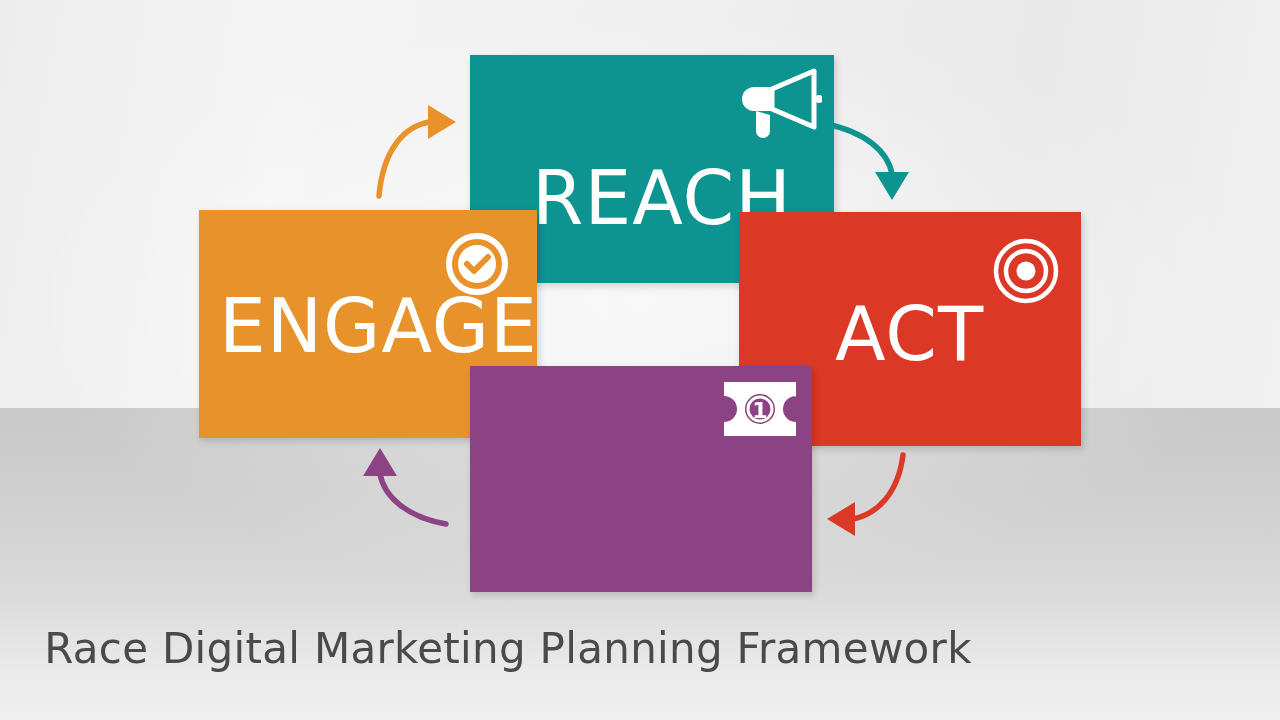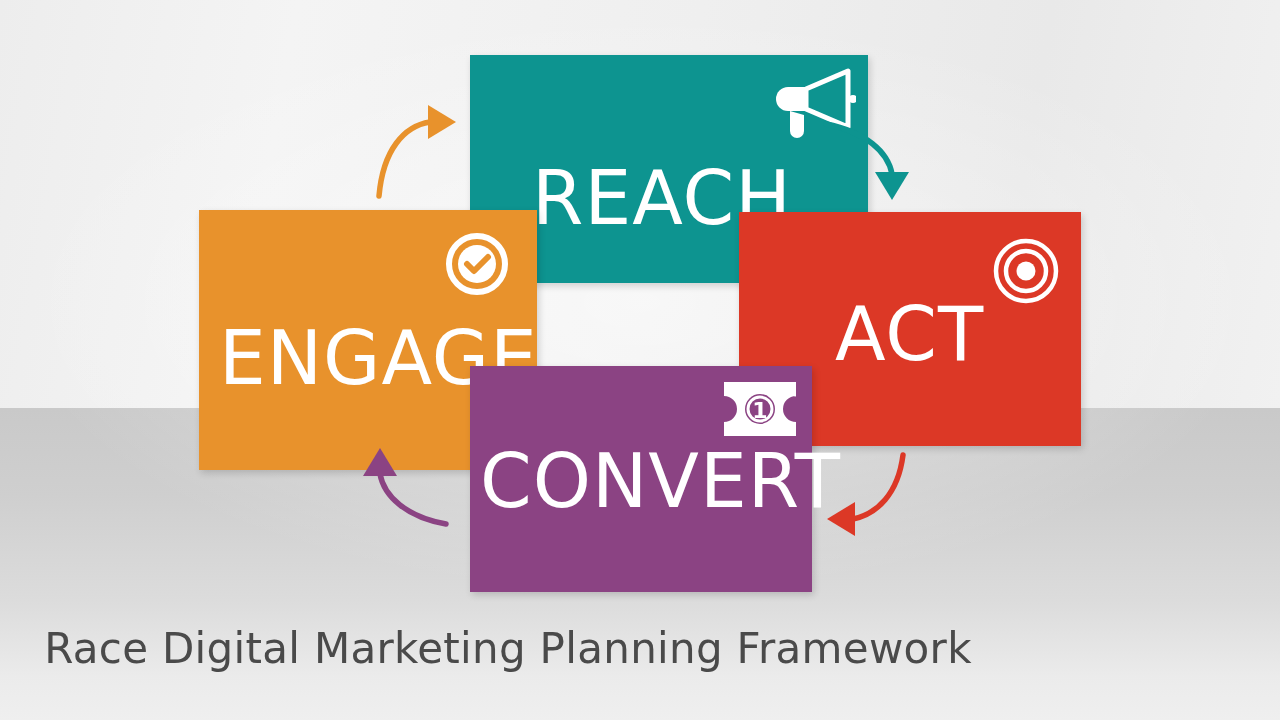--- a/index.html
+++ b/index.html
@@ -62,33 +62,33 @@
     line-height: 1;
   }
   .race-icon {
     position: absolute;
     pointer-events: none;
   }
 
   
   #box-reach {
     left: 470px; top: 55px;
-    width: 398px; height: 228px;
+    width: 364px; height: 228px;
     background: #0d9490;
     z-index: 3;
   }
   #box-reach .race-label {
     left: 62px; bottom: 48px;
     font-size: 74px;
   }
 
   
   #box-engage {
     left: 199px; top: 210px;
-    width: 338px; height: 260px;
+    width: 338px; height: 228px;
     background: #e8922c;
     z-index: 5;
   }
   #box-engage .race-label {
     left: 20px; bottom: 75px;
     font-size: 74px;
   }
 
   
   #box-act {
@@ -178,21 +178,20 @@
     <span class="race-label">ENGAGE</span>
     <svg class="race-icon" id="icon-check" viewBox="0 0 64 64">
       <circle cx="32" cy="32" r="28" fill="none" stroke="#ffffff" stroke-width="6"></circle>
       <circle cx="32" cy="32" r="19" fill="#ffffff"></circle>
       <path d="M22 32 L29 39 L43 25" fill="none" stroke="#e8922c" stroke-width="6" stroke-linecap="round" stroke-linejoin="round"></path>
     </svg>
   </div>
 
   <div class="race-box" id="box-convert">
     <div class="shadow-pad"></div>
-    <span class="race-label">CONVERT</span>
     <svg class="race-icon" id="icon-money" viewBox="0 0 76 58">
       <path d="M2 2 H74 V56 H2 Z M2 16 A13 13 0 0 1 2 42 Z M74 16 A13 13 0 0 0 74 42 Z" fill="#ffffff" fill-rule="evenodd"></path>
       <circle cx="38" cy="29" r="15" fill="#8b4383"></circle>
       <circle cx="38" cy="29" r="12" fill="none" stroke="#ffffff" stroke-width="3"></circle>
       <text x="38" y="38" text-anchor="middle" font-family="DejaVu Sans, sans-serif" font-size="22" font-weight="bold" fill="#ffffff">1</text>
     </svg>
   </div>
 
   <svg id="arrows" viewBox="0 0 1280 720">
 

